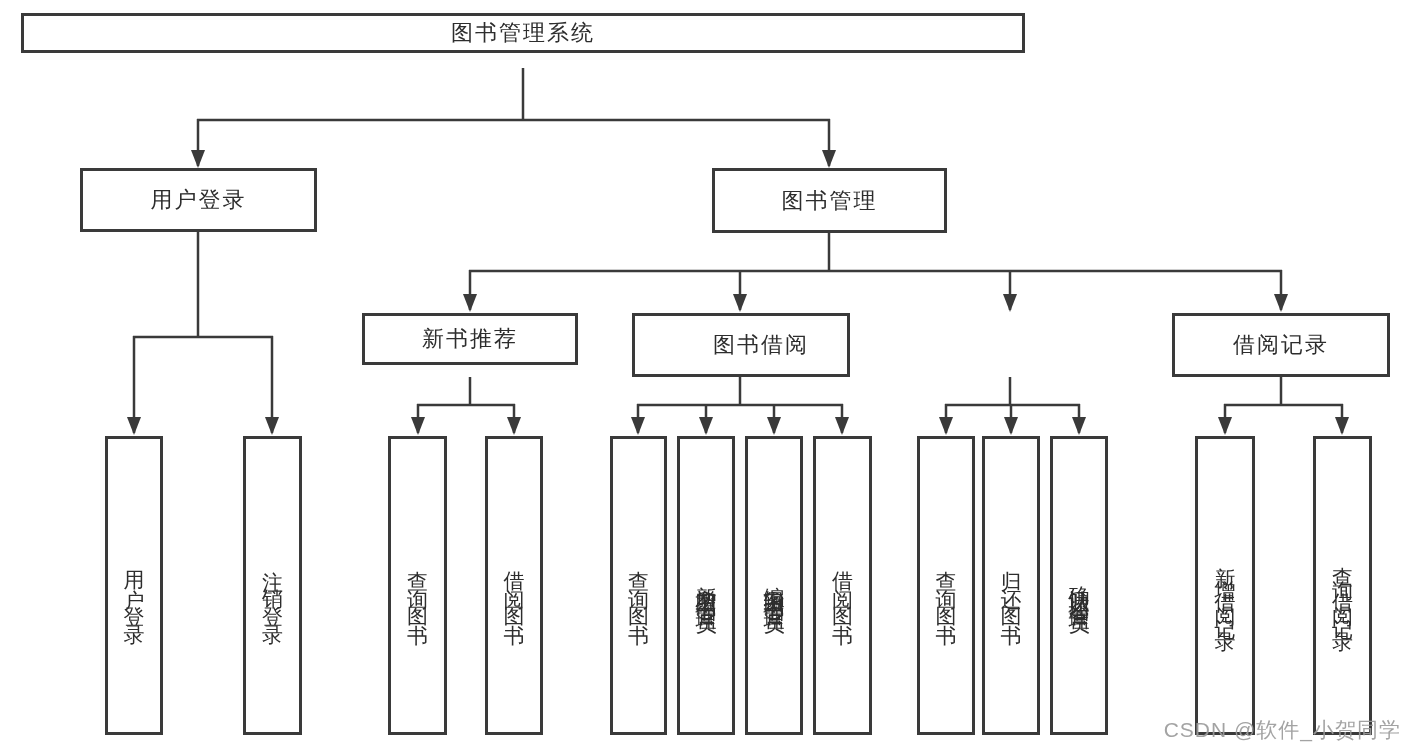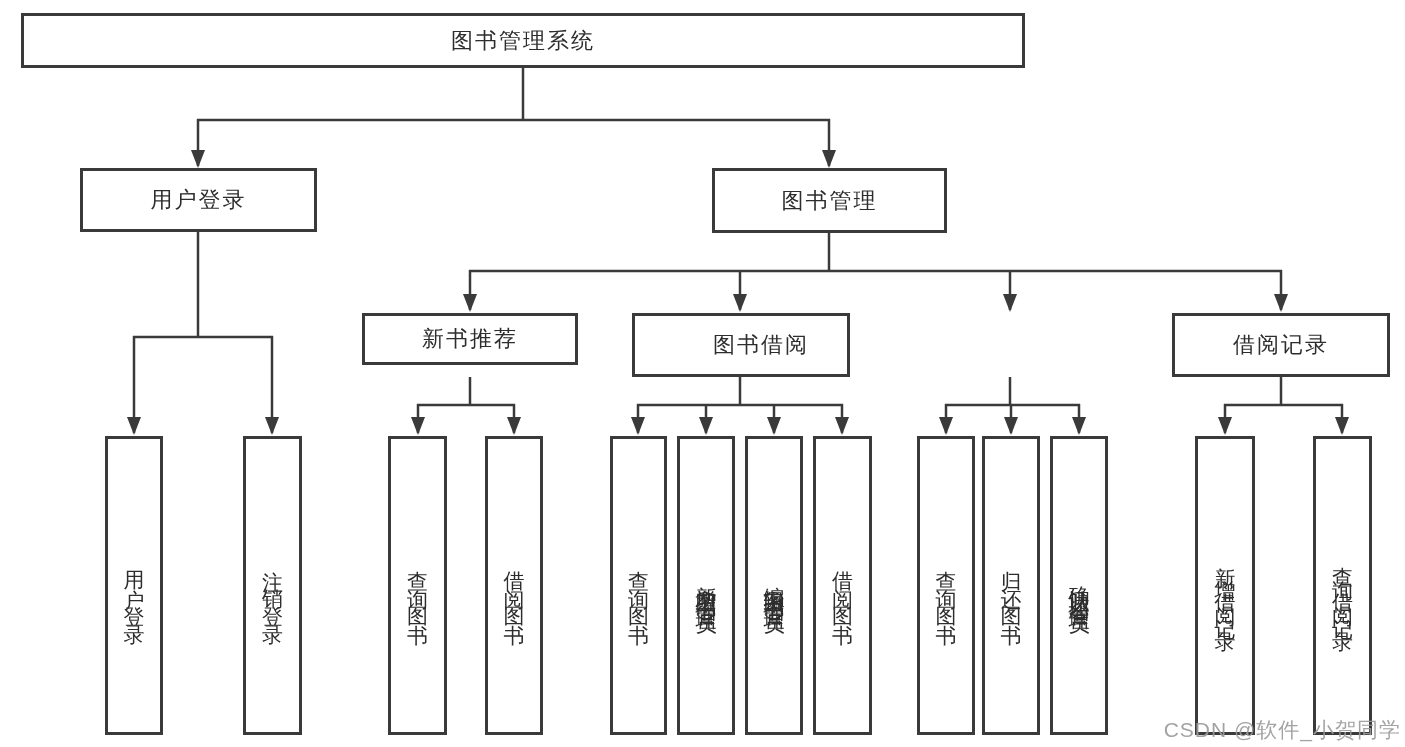--- a/index.html
+++ b/index.html
@@ -110,21 +110,21 @@
       <line x1="1011" y1="404" x2="1011" y2="433" marker-end="url(#arw)"></line>
       <line x1="1079" y1="404" x2="1079" y2="433" marker-end="url(#arw)"></line>
 
       <line x1="1281" y1="377" x2="1281" y2="406"></line>
       <line x1="1224" y1="405" x2="1343" y2="405"></line>
       <line x1="1225" y1="404" x2="1225" y2="433" marker-end="url(#arw)"></line>
       <line x1="1342" y1="404" x2="1342" y2="433" marker-end="url(#arw)"></line>
     </g>
   </svg>
 
-  <div class="hnode" style="left:21px; top:13px; width:1004px; height:55px;">
+  <div class="hnode" style="left:21px; top:13px; width:1004px; height:40px;">
     <span>图书管理系统</span>
   </div>
 
   <div class="hnode" style="left:80px; top:168px; width:237px; height:64px;">
     <span>用户登录</span>
   </div>
   <div class="hnode" style="left:712px; top:168px; width:235px; height:65px;">
     <span>图书管理</span>
   </div>
 

